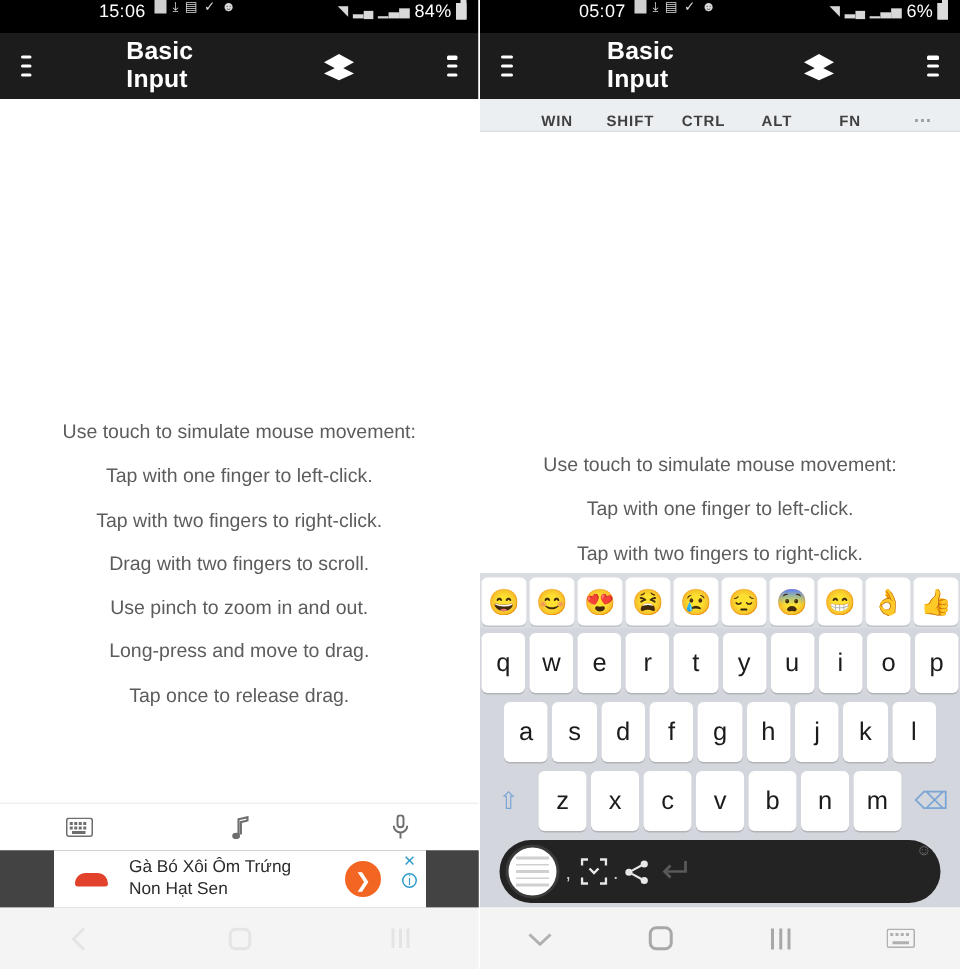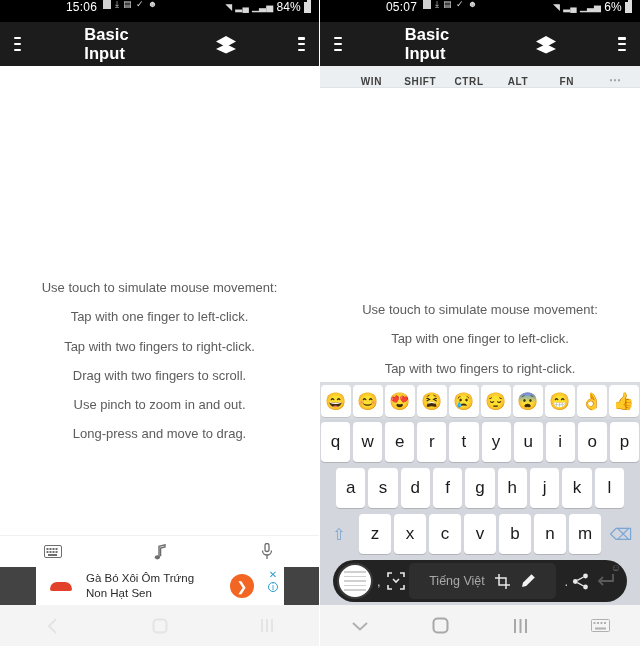--- a/index.html
+++ b/index.html
@@ -191,20 +191,21 @@
     </div>
 
     <div class="content">
       <div class="instructions">
         <p>Use touch to simulate mouse movement:</p>
         <p>Tap with one finger to left-click.</p>
         <p>Tap with two fingers to right-click.</p>
         <p>Drag with two fingers to scroll.</p>
         <p>Use pinch to zoom in and out.</p>
         <p>Long-press and move to drag.</p>
+        <p>Tap once to release drag.</p>
       </div>
     </div>
 
     <div class="iconstrip">
       <span class="slot">
         <svg width="18" height="13" viewBox="0 0 18 13">
           <rect x="0.5" y="0.5" width="17" height="12" rx="1.5" fill="none" stroke="#6e6e6e"></rect>
           <rect x="2.5" y="3" width="2" height="2" fill="#6e6e6e"></rect>
             <rect x="5.5" y="3" width="2" height="2" fill="#6e6e6e"></rect>
           <rect x="8.5" y="3" width="2" height="2" fill="#6e6e6e"></rect>
@@ -395,33 +396,20 @@
           <i></i>
           <i></i>
       </span>
       <span class="fb-comma">,</span>
       <span class="fb-ic">
         <svg width="18" height="18" viewBox="0 0 18 18">
           <path d="M1 5V1h4M13 1h4v4M17 13v4h-4M5 17H1v-4" fill="none" stroke="#e8e8e8" stroke-width="1.6"></path>
           <polyline points="6,7 9,10 12,7" fill="none" stroke="#e8e8e8" stroke-width="1.6"></polyline>
         </svg>
       </span>
-      <span class="fb-pill">
-        <span class="fb-lang">Tiếng Việt</span>
-        <span class="fb-ic">
-          <svg width="15" height="15" viewBox="0 0 15 15">
-            <path d="M4 0v11h11M0 4h11v11" fill="none" stroke="#e8e8e8" stroke-width="1.5"></path>
-          </svg>
-        </span>
-        <span class="fb-ic">
-          <svg width="16" height="16" viewBox="0 0 16 16">
-            <path d="M11.5 1.2l3.3 3.3-8.6 8.6-4.1.8.8-4.1z" fill="#f2f2f2"></path>
-          </svg>
-        </span>
-      </span>
       <span class="fb-dot">.</span>
       <span class="fb-ic">
         <svg width="17" height="17" viewBox="0 0 17 17">
           <circle cx="13.5" cy="3" r="2.4" fill="#e8e8e8"></circle>
           <circle cx="3.3" cy="8.5" r="2.4" fill="#e8e8e8"></circle>
           <circle cx="13.5" cy="14" r="2.4" fill="#e8e8e8"></circle>
           <line x1="5.3" y1="7.4" x2="11.6" y2="4" stroke="#e8e8e8" stroke-width="1.4"></line>
           <line x1="5.3" y1="9.6" x2="11.6" y2="13" stroke="#e8e8e8" stroke-width="1.4"></line>
         </svg>
       </span>

